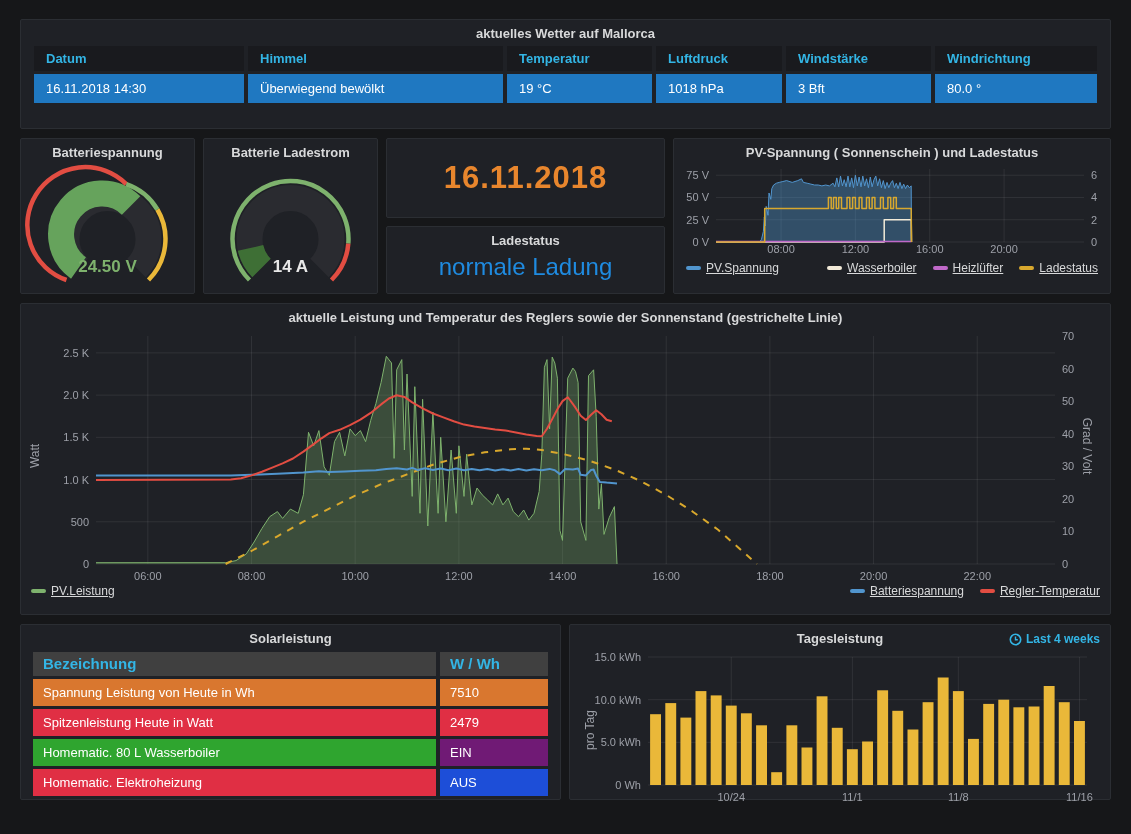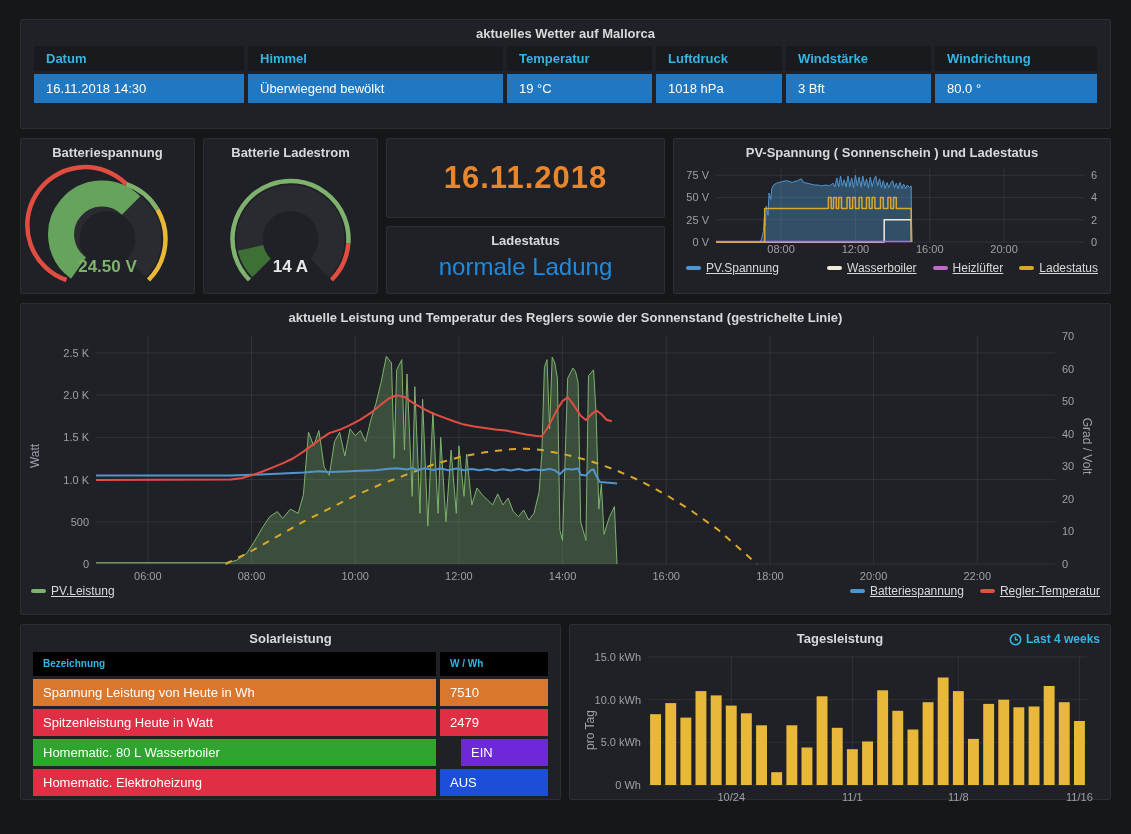--- a/index.html
+++ b/index.html
@@ -43,21 +43,21 @@
   .main-panel { height:312px; }
   .vlabel { position:absolute; font-size:12px; color:#9da0a8; white-space:nowrap; }
   .vlabel.left  { left:2px; top:50%; transform:translateY(-50%) rotate(-90deg); }
   .vlabel.right { right:-6px; top:46%; transform:translateY(-50%) rotate(90deg); }
 
   
   .row4 { display:flex; gap:8px; height:176px; }
   .solar-panel { width:541px; }
   .stable { margin:3px 12px 0; }
   .sgrid { display:grid; grid-template-columns:1fr 108px; column-gap:4px; margin-bottom:3px; }
-  .sh { background:#000000; color:#33B5E5; font-weight:700; font-size:10px; height:24px; line-height:24px; padding-left:10px; }
+  .sh { background:#404040; color:#33B5E5; font-weight:700; font-size:15px; height:24px; line-height:24px; padding-left:10px; }
   .sc { color:#fff; font-size:13px; height:27px; line-height:27px; padding-left:10px; }
   .daily-panel { flex:1; }
   .time-range { position:absolute; top:7px; right:10px; color:#33B5E5; font-size:12px; font-weight:700; display:flex; align-items:center; gap:4px; cursor:pointer; }
   .daily-ylabel { position:absolute; left:0px; top:52%; transform:translateY(-50%) rotate(-90deg); font-size:12px; color:#9da0a8; }
 </style>
 </head>
 <body>
 
 <div class="dash">
 
@@ -247,21 +247,21 @@
         <div class="sgrid">
           <div class="sc" style="background: rgb(217, 119, 47);">Spannung Leistung von Heute in Wh</div>
           <div class="sc" style="background: rgb(217, 119, 47);">7510</div>
         </div>
         <div class="sgrid">
           <div class="sc" style="background: rgb(224, 47, 68);">Spitzenleistung Heute in Watt</div>
           <div class="sc" style="background: rgb(224, 47, 68);">2479</div>
         </div>
         <div class="sgrid">
           <div class="sc" style="background: rgb(47, 165, 47);">Homematic. 80 L Wasserboiler</div>
-          <div class="sc" style="background: #6d28d9; margin-left: 21px;">EIN</div>
+          <div class="sc" style="background: #701a75;">EIN</div>
         </div>
         <div class="sgrid">
           <div class="sc" style="background: rgb(224, 47, 68);">Homematic. Elektroheizung</div>
           <div class="sc" style="background: #1d4ed8;">AUS</div>
         </div>
       </div>
     </section>
 
     <section class="panel daily-panel">
       <div class="panel-title">Tagesleistung</div>

